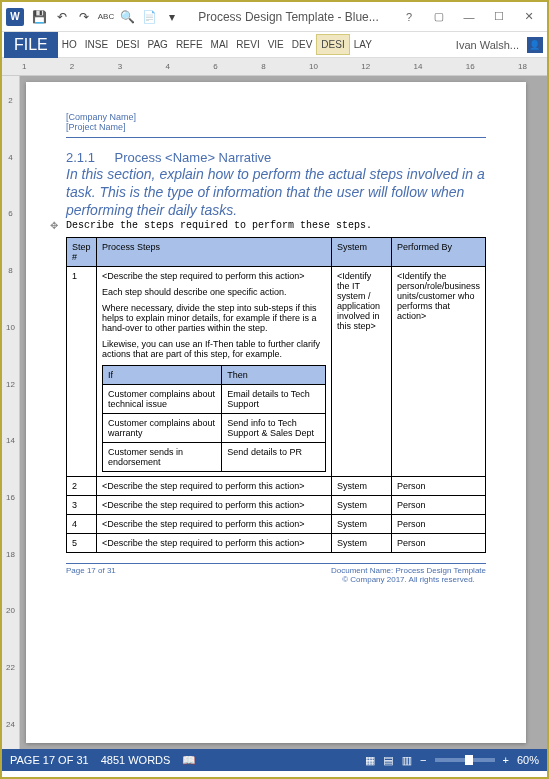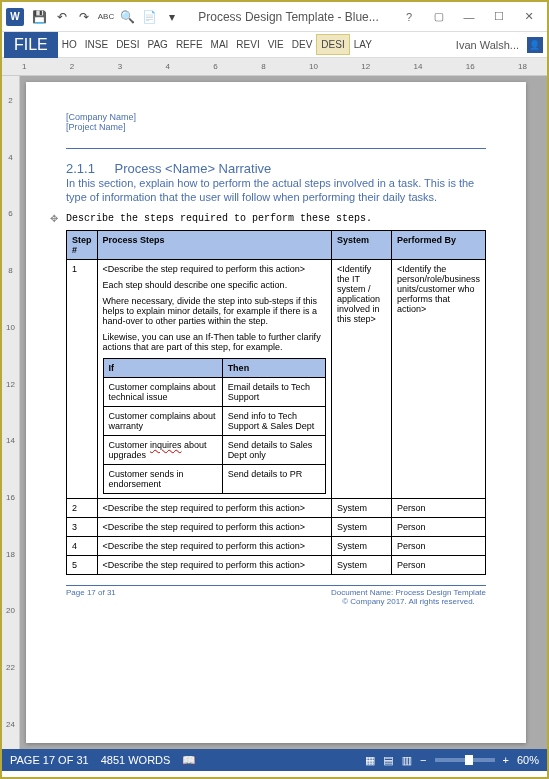--- a/index.html
+++ b/index.html
@@ -14,29 +14,29 @@
 .ribbon-tabs { height: 26px; display: flex; align-items: center; background: #fff; border-bottom: 1px solid #ddd; padding-left: 2px; }
 .file-tab { background: #2b579a; color: #fff; padding: 4px 10px; font-size: 16px; }
 .tab { padding: 4px 4px; font-size: 10px; color: #444; cursor: pointer; }
 .tab.active { background: #f0e6c0; border: 1px solid #d4c87a; }
 .user-area { margin-left: auto; display: flex; align-items: center; gap: 8px; padding-right: 4px; font-size: 11px; color: #555; }
 .ruler { height: 18px; background: #eaeaea; border-bottom: 1px solid #ccc; font-size: 8px; color: #666; display: flex; align-items: center; padding: 0 20px; justify-content: space-between; }
 .ruler span { font-size: 8px; }
 .doc-area { height: 673px; background: #aaa; overflow: auto; display: flex; position: relative; }
 .vruler { width: 18px; background: #eaeaea; font-size: 8px; color: #666; display: flex; flex-direction: column; justify-content: space-between; padding: 20px 0; align-items: center; border-right: 1px solid #ccc; }
 .page { background: #fff; width: 500px; margin: 6px; padding: 30px 40px 20px 40px; box-shadow: 0 1px 4px rgba(0,0,0,0.3); position: relative; }
-.hdr { display: flex; justify-content: space-between; font-size: 9px; color: #4a6fb0; border-bottom: 1px solid #4a6fb0; padding-bottom: 16px; margin-bottom: 12px; }
+.hdr { display: flex; justify-content: space-between; font-size: 9px; color: #4a6fb0; border-bottom: 1px solid #4a6fb0; padding-bottom: 5px; margin-bottom: 12px; }
 .section-title { color: #4a6fb0; font-size: 13px; }
 .section-num { margin-right: 16px; }
-.italic-blue { color: #4a6fb0; font-size: 11px; margin-bottom: 8px; line-height: 1.3; }
+.italic-blue { color: #4a6fb0; font-style: italic; font-size: 14px; margin-bottom: 0; line-height: 1.3; }
 .body-text { font-size: 10px; color: #000; margin-bottom: 6px; font-family: Liberation Mono, monospace; }
 .move-handle { position: absolute; left: 24px; font-size: 10px; color: #888; }
 table.main { border-collapse: collapse; width: 100%; font-size: 9px; }
 table.main th, table.main td { border: 1px solid #000; padding: 4px 5px; text-align: left; vertical-align: top; }
-table.main th { background: #a9c1e8; font-weight: bold; }
+table.main th { background: #a9c1e8; font-weight: normal; }
 .inner-table { border-collapse: collapse; width: 100%; margin-top: 6px; font-size: 9px; }
 .inner-table th, .inner-table td { border: 1px solid #000; padding: 3px 5px; text-align: left; }
 .inner-table th { background: #a9c1e8; font-weight: normal; }
 .cell-para { margin-bottom: 6px; }
 .squiggle { text-decoration: underline wavy #c00; }
 .ftr { display: flex; justify-content: space-between; font-size: 8px; color: #4a6fb0; margin-top: 10px; border-top: 1px solid #4a6fb0; padding-top: 2px; }
 .statusbar { height: 22px; background: #2b579a; color: #fff; display: flex; align-items: center; font-size: 11px; padding: 0 8px; gap: 12px; }
 .statusbar .right { margin-left: auto; display: flex; align-items: center; gap: 8px; }
 .zoom-slider { width: 60px; height: 4px; background: #6a8bc0; position: relative; }
 .zoom-thumb { width: 8px; height: 10px; background: #fff; position: absolute; left: 30px; top: -3px; }
@@ -151,24 +151,20 @@
                   </tr>
             <tr>
                     <td>Customer complains about technical issue</td>
                     <td>Email details to Tech Support</td>
                   </tr>
             <tr>
                     <td>Customer complains about warranty</td>
                     <td>Send info to Tech Support &amp; Sales Dept</td>
                   </tr>
             <tr>
-                    <td><span>Customer </span><span class="squiggle">inquires</span><span> about upgrades</span></td>
-                    <td>Send details to Sales Dept only</td>
-                  </tr>
-            <tr>
                     <td>Customer sends in endorsement</td>
                     <td>Send details to PR</td>
                   </tr>
           </tbody>
               </table>
         </td>
         <td><span>&lt;Identify the IT system / application involved in this step&gt;</span></td>
         <td>&lt;Identify the person/role/business units/customer who performs that action&gt;</td>
       </tr>
       <tr>

